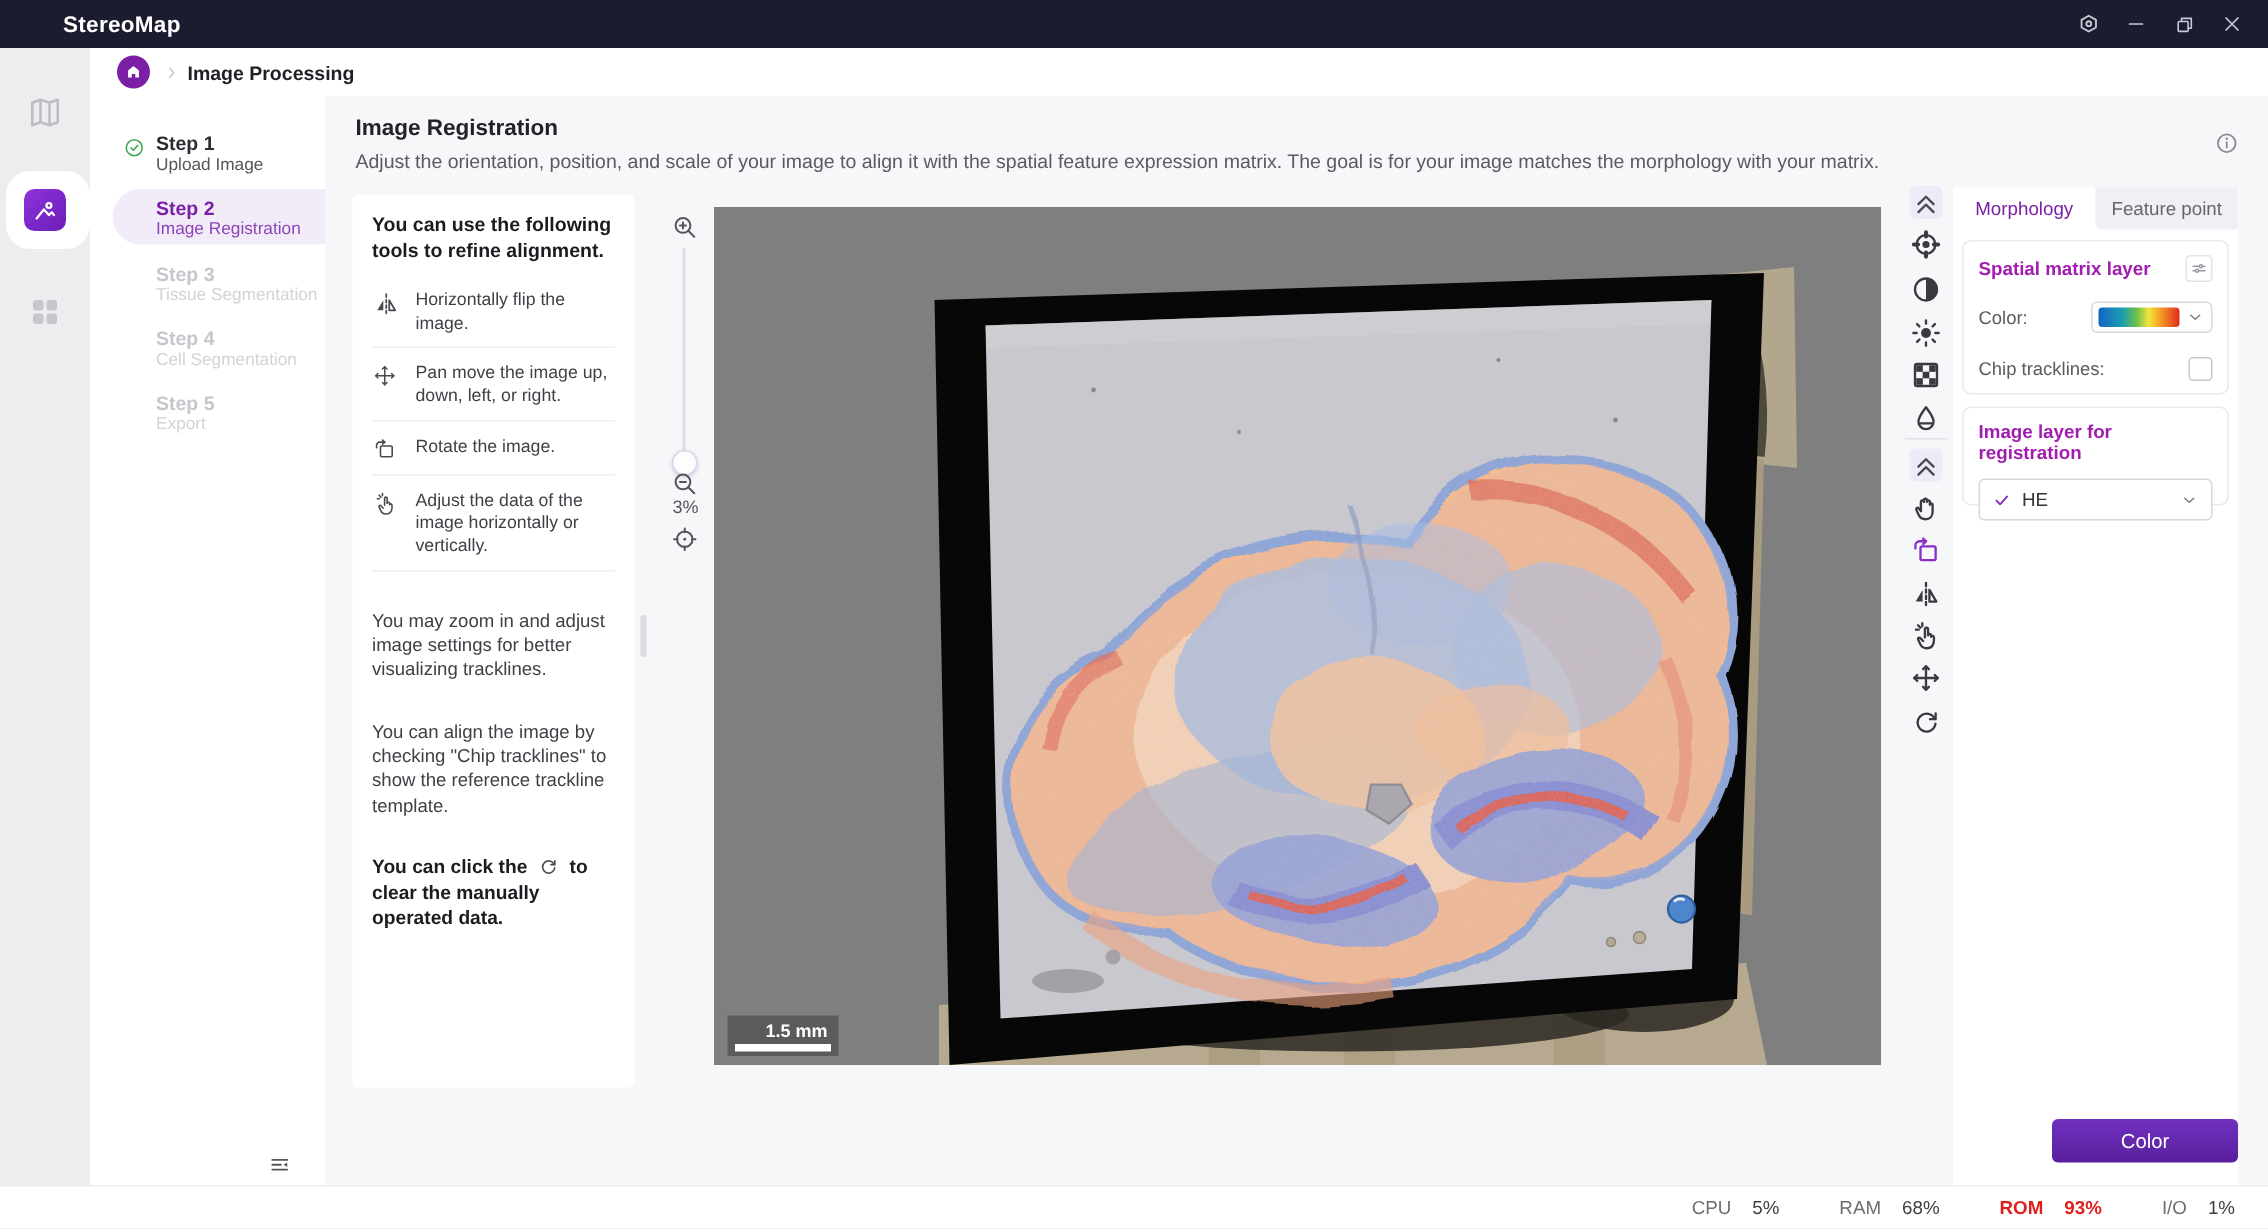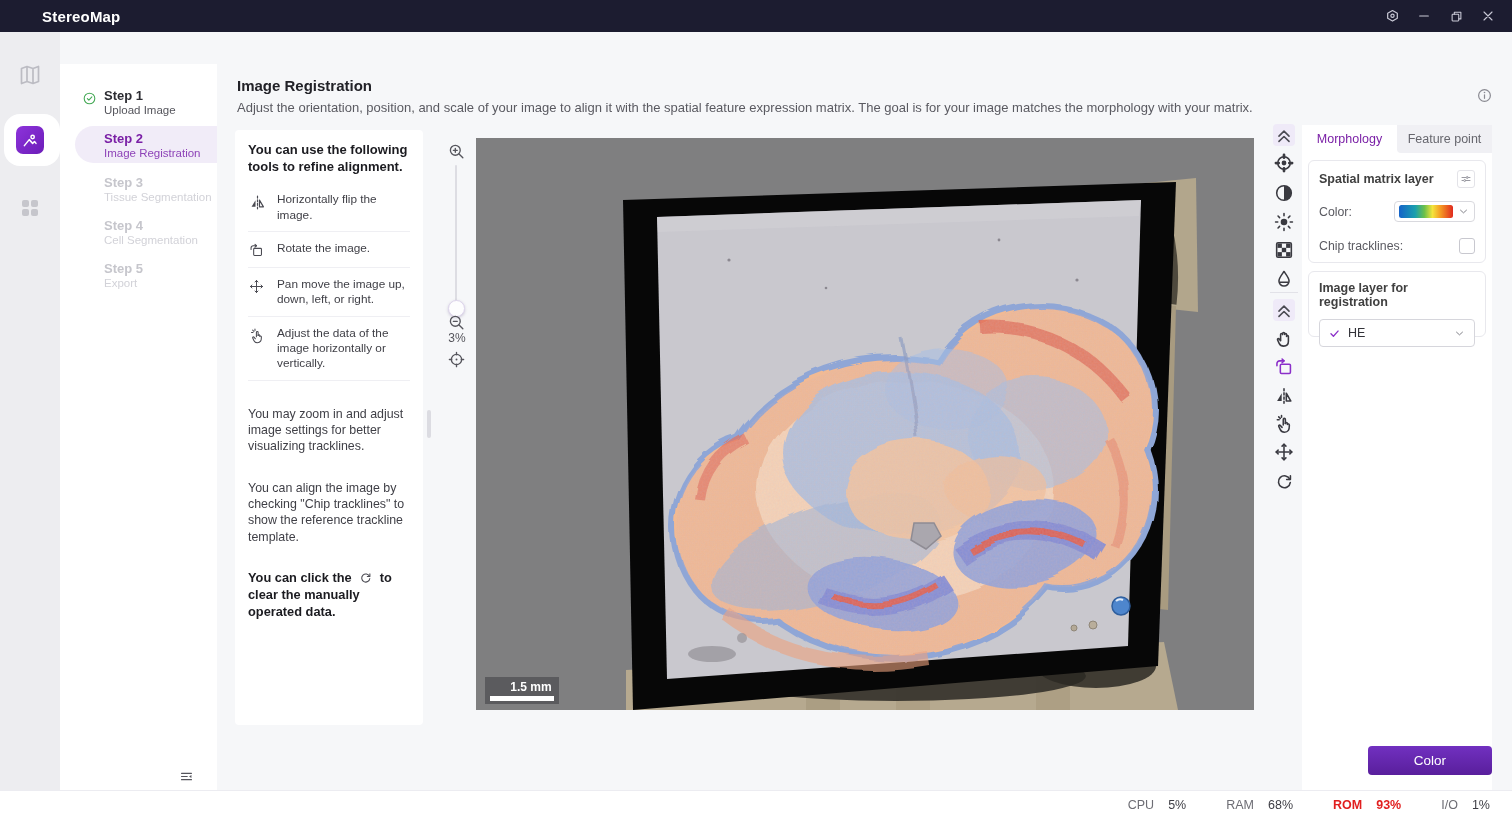--- a/index.html
+++ b/index.html
@@ -74,21 +74,21 @@
   .rtool.purple{color:#8b2fc9;}
   .rtool-div{position:absolute;left:1053px;top:228px;width:28px;height:1px;background:#e2e2e8;}
 
   
   .rpanel{position:absolute;left:1085px;top:61px;width:190px;height:665px;background:#fff;}
   .tabs{position:absolute;left:0;top:0;width:190px;height:28px;display:flex;}
   .tab{flex:1;display:flex;align-items:center;justify-content:center;font-size:12.5px;cursor:pointer;}
   .tab.on{background:#fff;color:#7a1fa6;font-weight:400;}
   .tab.off{background:#f0f0f4;color:#66666d;border-radius:0 0 0 4px;}
   .card{position:absolute;left:6px;width:178px;background:#fff;border:1px solid #e8e8ed;border-radius:6px;box-sizing:border-box;padding:9px 10px;}
-  .card-title{font-size:12.5px;font-weight:700;color:#404040;}
+  .card-title{font-size:12.5px;font-weight:700;color:#a21caf;}
   .card-row{display:flex;align-items:center;margin-top:13px;gap:24px;}
   .row-label{font-size:12.3px;color:#5a5a61;}
   .swatch-btn{margin-left:auto;display:flex;align-items:center;gap:4px;border:1px solid #d9d9de;border-radius:4px;padding:3px 4px;background:#fff;cursor:pointer;}
   .swatch{width:54px;height:13px;border-radius:2.5px;background:linear-gradient(90deg,#1563c9 0%,#1a9fae 30%,#6cc04a 47%,#f4e43c 62%,#f59a23 77%,#e02a1f 100%);}
   .chk{margin-left:auto;width:14px;height:14px;border:1px solid #c8c8cf;border-radius:3px;background:#fff;cursor:pointer;}
   .dropdown{display:flex;align-items:center;gap:7px;border:1px solid #d6d6dc;border-radius:4px;height:26px;padding:0 8px;margin-top:10px;background:#fff;cursor:pointer;}
   .dd-text{font-size:12.5px;color:#333339;}
   .dd-chev{margin-left:auto;color:#77777e;}
   .gear-mini{margin-left:auto;color:#9a9aa2;border:1px solid #e3e3e8;border-radius:3px;width:16px;height:16px;display:flex;align-items:center;justify-content:center;cursor:pointer;}
 
@@ -277,20 +277,31 @@
           <use href="#i-image"></use>
         </svg>
       </div>
     <div class="rail-ic" style="top:164px">
         <svg class="ic" style="width:24px;height:24px;color:#c6c6cc">
           <use href="#i-grid"></use>
         </svg>
       </div>
   </div>
 
+  <div class="breadcrumb">
+    <div class="home-badge">
+        <svg class="ic" style="width:14px;height:14px">
+          <use href="#i-home"></use>
+        </svg>
+      </div>
+    <svg class="ic crumb-sep" style="width:13px;height:13px">
+        <use href="#i-chevr"></use>
+      </svg>
+    <div class="crumb-label">Image Processing</div>
+  </div>
 
   <div class="steps-panel">
     <div class="step step-done" style="top:24px">
       <div class="abs" style="left:22px;top:3px;color:#43a854">
           <svg class="ic" style="width:15px;height:15px">
             <use href="#i-check-circle"></use>
           </svg>
         </div>
       <div class="abs" style="left:44px;top:0">
         <div class="t">Step 1</div>
@@ -345,33 +356,33 @@
         <div class="tool-row">
           <span class="tic">
               <svg class="ic" style="width:19px;height:19px;stroke-width:1.5">
                 <use href="#i-flip"></use>
               </svg>
             </span>
           <span class="tx">Horizontally flip the image.</span>
         </div>
         <div class="tool-row">
           <span class="tic">
+              <svg class="ic" style="width:17px;height:17px;stroke-width:1.4">
+                <use href="#i-move"></use>
+              </svg>
+            </span>
+          <span class="tx">Pan move the image up, down, left, or right.</span>
+        </div>
+        <div class="tool-row">
+          <span class="tic">
               <svg class="ic" style="width:17px;height:17px;stroke-width:1.5">
                 <use href="#i-rotate"></use>
               </svg>
             </span>
           <span class="tx">Rotate the image.</span>
-        </div>
-        <div class="tool-row">
-          <span class="tic">
-              <svg class="ic" style="width:17px;height:17px;stroke-width:1.4">
-                <use href="#i-move"></use>
-              </svg>
-            </span>
-          <span class="tx">Pan move the image up, down, left, or right.</span>
         </div>
         <div class="tool-row">
           <span class="tic">
               <svg class="ic" style="width:18px;height:18px;stroke-width:1.4">
                 <use href="#i-scale"></use>
               </svg>
             </span>
           <span class="tx">Adjust the data of the image horizontally or vertically.</span>
         </div>
       </div>

